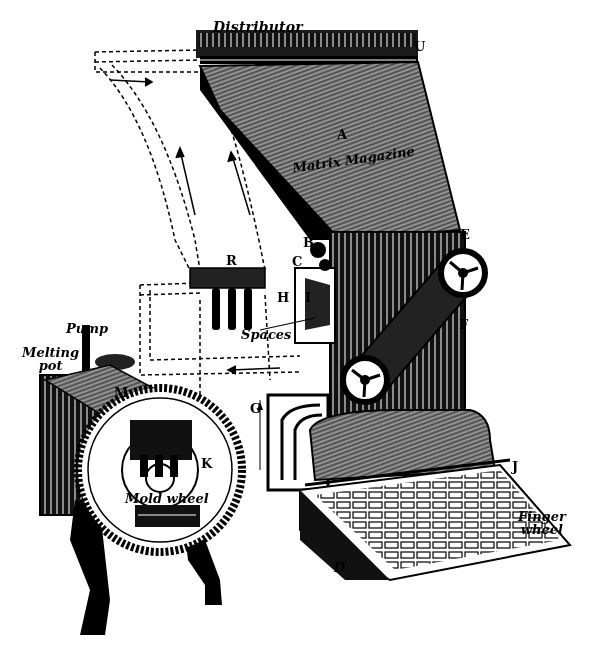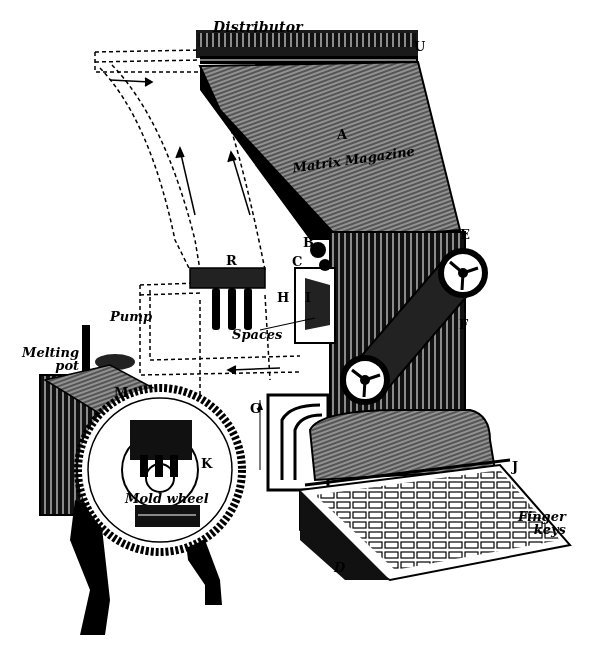--- a/index.html
+++ b/index.html
@@ -4,21 +4,21 @@
 <style>
   html, body { margin: 0; padding: 0; background: #ffffff; }
   body { width: 600px; height: 651px; position: relative; overflow: hidden;
          font-family: "DejaVu Serif", serif; }
   #stage { position: absolute; left: 0; top: 0; width: 600px; height: 651px; }
   .label { position: absolute; color: #000; font-family: "DejaVu Serif", serif;
            font-weight: bold; white-space: nowrap; line-height: 1; }
   .label.big { font-size: 14px; font-style: italic; letter-spacing: 0.2px; }
   .label.letter { font-size: 13px; }
   .label.gothic { font-size: 13px; font-style: italic; }
-  .label.twoline { text-align: right; }
+  .label.twoline { text-align: center; }
   .label.twoline span { display: block; }
   svg { position: absolute; left: 0; top: 0; }
 </style>
 </head>
 <body>
 
 <div id="stage">
 
   <svg width="600" height="651" viewBox="0 0 600 651">
     <defs>
@@ -145,33 +145,33 @@
   <div class="label letter" style="left:337px; top:128px; color:#000;">A</div>
   <div class="label gothic" style="left:292px; top:153px; transform:rotate(-8deg);">Matrix Magazine</div>
 
   <div class="label letter" style="left:303px; top:236px;">B</div>
   <div class="label letter" style="left:292px; top:255px;">C</div>
   <div class="label letter" style="left:460px; top:228px;">E</div>
   <div class="label letter" style="left:459px; top:318px;">F</div>
   <div class="label letter" style="left:226px; top:254px;">R</div>
   <div class="label letter" style="left:277px; top:291px;">H</div>
   <div class="label letter" style="left:305px; top:291px;">I</div>
-  <div class="label gothic" style="left:232px; top:328px;font-style:italic;">Spaces</div>
+  <div class="label gothic" style="left:241px; top:328px;font-style:italic;">Spaces</div>
 
-  <div class="label gothic" style="left:66px; top:310px;margin-left:44px;">Pump</div>
+  <div class="label gothic" style="left:66px; top:322px;">Pump</div>
   <div class="label gothic twoline" style="left:22px; top:346px;">
     <span>Melting</span>
     <span>pot</span>
   </div>
   <div class="label letter" style="left:114px; top:386px;">M</div>
 
   <div class="label letter" style="left:250px; top:402px;">G</div>
   <div class="label letter" style="left:201px; top:457px;">K</div>
   <div class="label gothic" style="left:109px; top:492px;margin-left:16px;">Mold wheel</div>
 
   <div class="label letter" style="left:512px; top:460px;">J</div>
   <div class="label gothic twoline" style="left:518px; top:510px;">
     <span>Finger</span>
-    <span>keys</span>
+    <span>wheel</span>
   </div>
   <div class="label letter" style="left:334px; top:561px; font-style:italic;">D</div>
 
 </div>
 
 </body></html>

